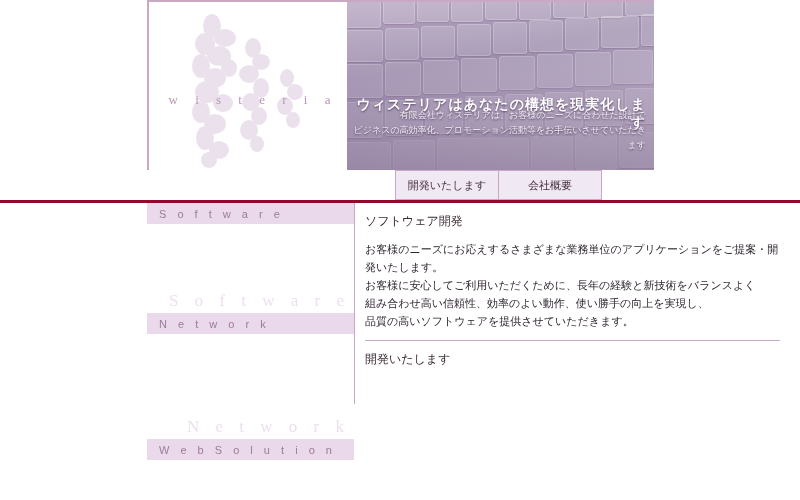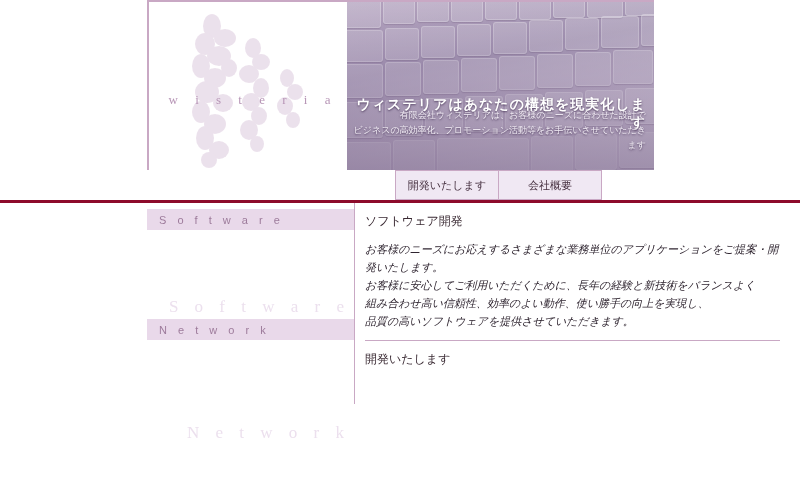--- a/index.html
+++ b/index.html
@@ -155,21 +155,20 @@
     background: #8d0b2b;
   }
 
   
   .left-col {
     position: absolute;
     left: 147px;
     top: 203px;
     width: 207px;
     bottom: 16px;
-    margin-top: 6px;
   }
   .sec-label {
     position: relative;
     height: 22px;
     background: #e9d9ea;
     border-bottom: 1px solid #ffffff;
     display: flex;
     align-items: center;
     padding-left: 12px;
     box-sizing: border-box;
@@ -330,28 +329,29 @@
 
   <div class="left-col">
     <div class="sec-label">S o f t w a r e</div>
     <div class="sec-body" style="height:88px;">
       <div class="ghost">S o f t w a r e</div>
     </div>
     <div class="sec-label">N e t w o r k</div>
     <div class="sec-body" style="height:104px;">
       <div class="ghost">N e t w o r k</div>
     </div>
+    <div class="sec-label">W e b S o l u t i o n</div>
   </div>
 
   <div class="right-col">
 
     <div class="article">
       <div class="art-title">ソフトウェア開発</div>
       <div class="art-body">
-        <p style="white-space: pre-line; font-style: italic;">お客様のニーズにお応えするさまざまな業務単位のアプリケーションをご提案・開発いたします。
+        <p style="white-space: pre-line;">お客様のニーズにお応えするさまざまな業務単位のアプリケーションをご提案・開発いたします。
 お客様に安心してご利用いただくために、長年の経験と新技術をバランスよく
 組み合わせ高い信頼性、効率のよい動作、使い勝手の向上を実現し、
 品質の高いソフトウェアを提供させていただきます。</p>
       </div>
       <div class="divider"></div>
     </div>
 
     <div class="article" style="padding-top:10px;">
       <div class="art-title">開発いたします</div>
 

